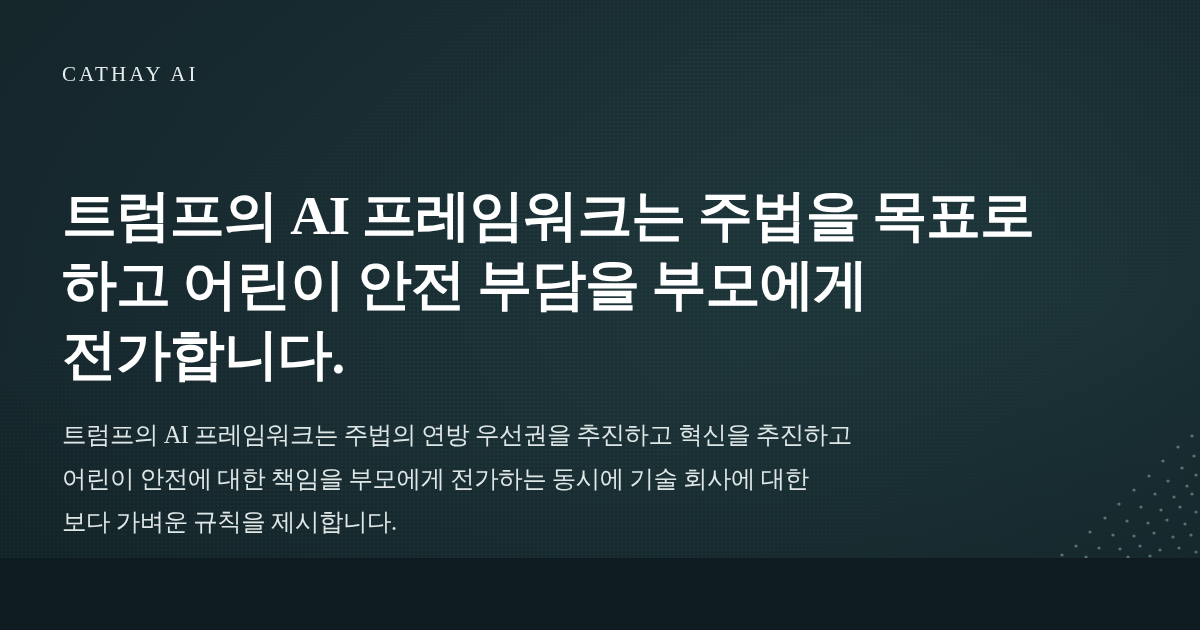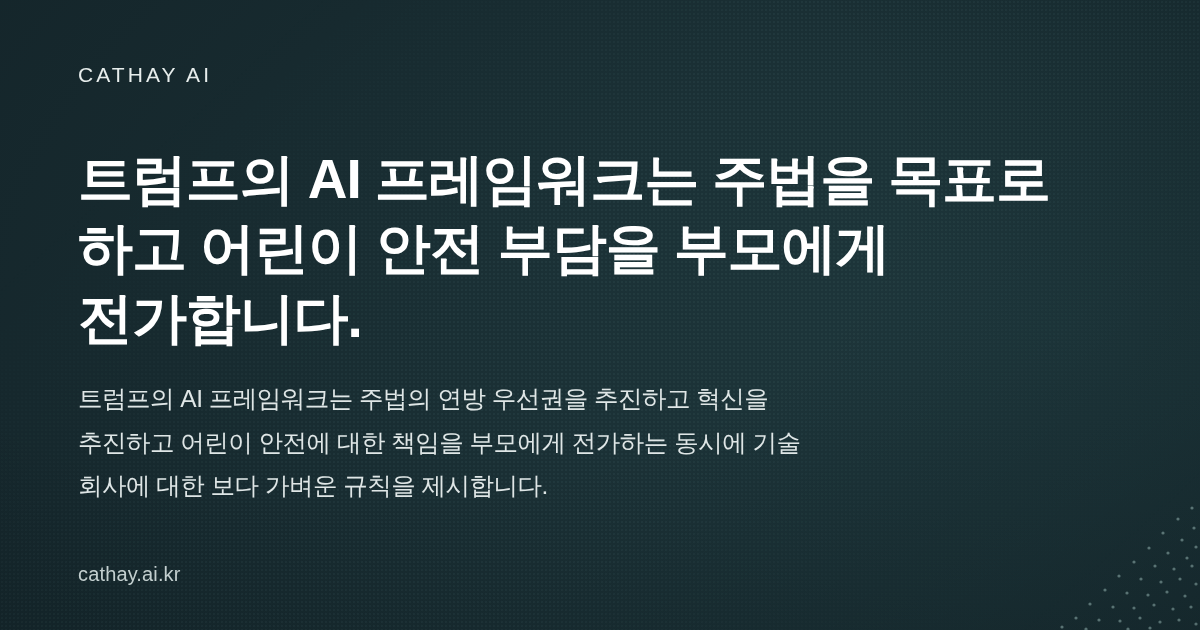--- a/index.html
+++ b/index.html
@@ -5,30 +5,29 @@
 <style>
   html, body {
     margin: 0;
     padding: 0;
     background: #0e1b20;
   }
 
   #card {
     position: relative;
     width: 1200px;
-    height: 630px;
+    height: 558px;
     overflow: hidden;
     box-sizing: border-box;
-    font-family: Liberation Sans, sans-serif;
+    font-family: Liberation Serif, serif;
     background-color: #182e33;
     background-image:
       radial-gradient(120% 130% at 88% 52%, #1e373c 0%, #1b3136 34%, #172a2f 62%, #132328 100%),
       linear-gradient(135deg, #12222700 0%, #122227 100%);
     background-blend-mode: normal, normal;
-    padding-left: 16px;
   }
 
   
   #texture {
     position: absolute;
     inset: 0;
     background-image: radial-gradient(rgba(150, 200, 200, 0.055) 0.8px, transparent 0.9px);
     background-size: 4px 4px;
     -webkit-mask-image: linear-gradient(138deg, rgba(0,0,0,0) 16%, rgba(0,0,0,1) 42%, rgba(0,0,0,1) 64%, rgba(0,0,0,0) 92%);
     mask-image: linear-gradient(138deg, rgba(0,0,0,0) 16%, rgba(0,0,0,1) 42%, rgba(0,0,0,1) 64%, rgba(0,0,0,0) 92%);
@@ -66,21 +65,21 @@
     font-size: 21px;
     font-weight: 400;
     letter-spacing: 3.1px;
     color: #e7edec;
     line-height: 1;
     margin-top: 6px;
     white-space: nowrap;
   }
 
   #middle {
-    margin-top: 60px;
+    margin-top: 96px;
   }
 
   #headline {
     font-size: 55px;
     font-weight: 700;
     line-height: 1.26;
     letter-spacing: -1.1px;
     color: #ffffff;
     margin: 0;
     max-width: 1060px;
@@ -166,18 +165,15 @@
 
   <div id="content">
 
     <div id="brand">CATHAY AI</div>
 
     <div id="middle">
       <h1 id="headline">트럼프의 AI 프레임워크는 주법을 목표로 하고 어린이 안전 부담을 부모에게 전가합니다.</h1>
       <p id="subheadline">트럼프의 AI 프레임워크는 주법의 연방 우선권을 추진하고 혁신을 추진하고 어린이 안전에 대한 책임을 부모에게 전가하는 동시에 기술 회사에 대한 보다 가벼운 규칙을 제시합니다.</p>
     </div>
 
-    <div id="footer">
-      <div id="site-url">cathay.ai.kr</div>
-    </div>
 
   </div>
 </div>
 
 </body></html>

